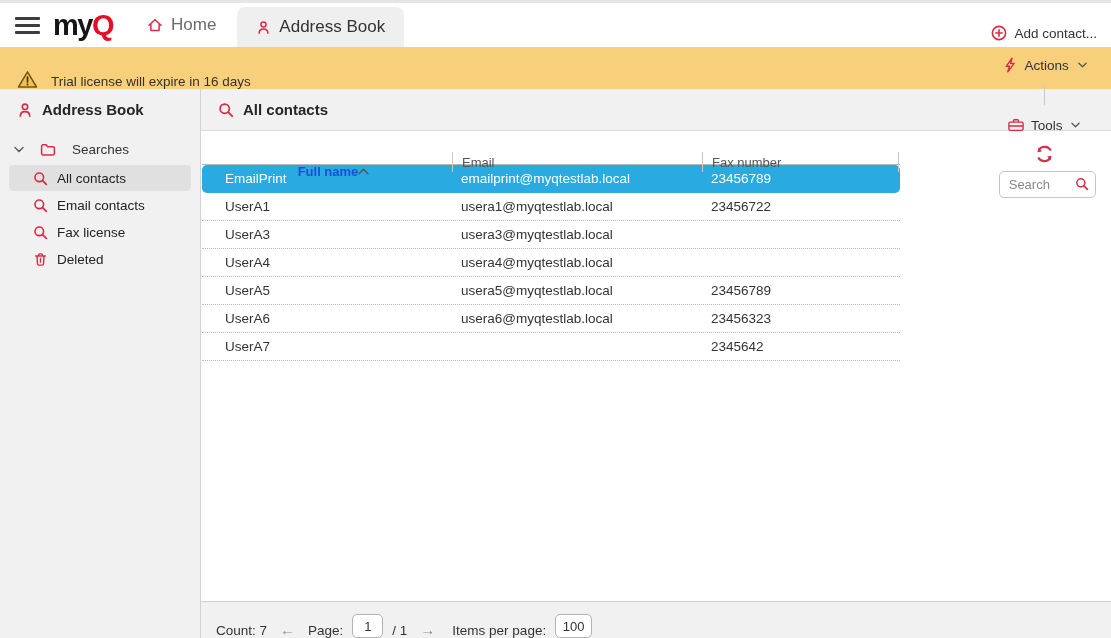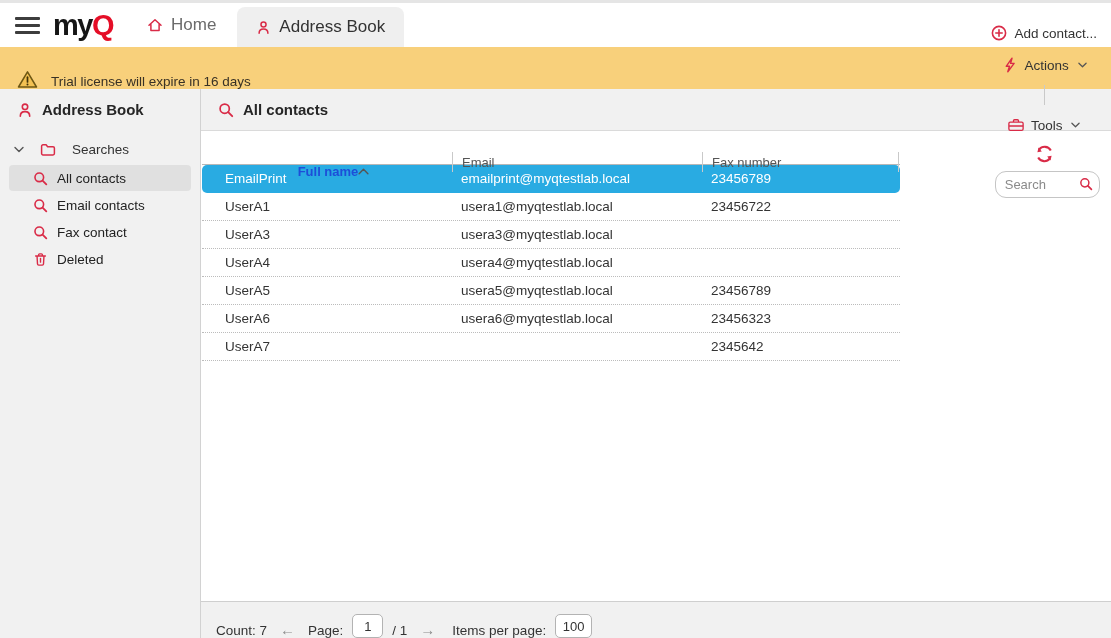--- a/index.html
+++ b/index.html
@@ -57,21 +57,21 @@
   .main-title .ic { width:16px; height:16px; }
 
   .toolbar { margin-left:auto; display:flex; align-items:center; gap:8px; color:#333;flex-direction:column; }
   .tb-btn { display:flex; align-items:center; gap:7px; padding:4px 5px; cursor:pointer; white-space:nowrap; }
   .tb-btn .ic { width:16px; height:16px; }
   .tb-btn .chev { width:9px; height:6px; color:#555; margin-left:2px; }
   .tb-divider { width:1px; height:20px; background:#c9c9c9; margin:0 4px; }
   .tb-refresh { width:19px; height:18px; cursor:pointer; margin:0 4px; }
   .searchbox { position:relative; margin-left:6px; }
   .searchbox input {
-    width:105px; height:27px; border:1px solid #c5c5c5; border-radius:11px; background:#fff;
+    width:97px; height:27px; border:1px solid #c5c5c5; border-radius:5px; background:#fff;
     font-family:"Liberation Sans",sans-serif; font-size:13px; color:#444; padding:0 24px 0 9px; outline:none;
   }
   .searchbox input::placeholder { color:#8a8a8a; }
   .searchbox .ic { position:absolute; right:7px; top:6px; width:14px; height:14px; cursor:pointer; }
 
   
   .tablewrap { flex:1; overflow:hidden; padding-left:1px; }
   .thead, .trow { display:grid; grid-template-columns:250px 250px 197px; width:698px; }
   .thead { height:34px; align-items:center; border-bottom:1px solid #b7b7b7; }
   .th { font-size:13px; color:#555; padding-left:9px; display:flex; align-items:center; height:20px; cursor:pointer; }
@@ -183,21 +183,21 @@
             </span>
             <span>Email contacts</span>
           </div>
           <div class="tree-item">
             <span class="ic red-ic">
               <svg viewBox="0 0 16 16">
                 <circle cx="6.7" cy="6.7" r="4.6" fill="none" stroke="currentColor" stroke-width="1.7"></circle>
                 <line x1="10.2" y1="10.2" x2="14.2" y2="14.2" stroke="currentColor" stroke-width="1.9" stroke-linecap="round"></line>
               </svg>
             </span>
-            <span>Fax contact</span>
+            <span>Fax license</span>
           </div>
           <div class="tree-item">
             <span class="ic red-ic">
               <svg viewBox="0 0 16 16">
                 <path d="M2.8 4.2 h10.4 M6 4.2 V3 a1 1 0 0 1 1-1 h2 a1 1 0 0 1 1 1 v1.2 M4.3 4.2 l.5 8.6 a1.3 1.3 0 0 0 1.3 1.2 h3.8 a1.3 1.3 0 0 0 1.3-1.2 l.5-8.6" fill="none" stroke="currentColor" stroke-width="1.5" stroke-linecap="round" stroke-linejoin="round"></path>
                 <line x1="8" y1="7" x2="8" y2="10.8" stroke="currentColor" stroke-width="1.5" stroke-linecap="round"></line>
               </svg>
             </span>
             <span>Deleted</span>
           </div>

